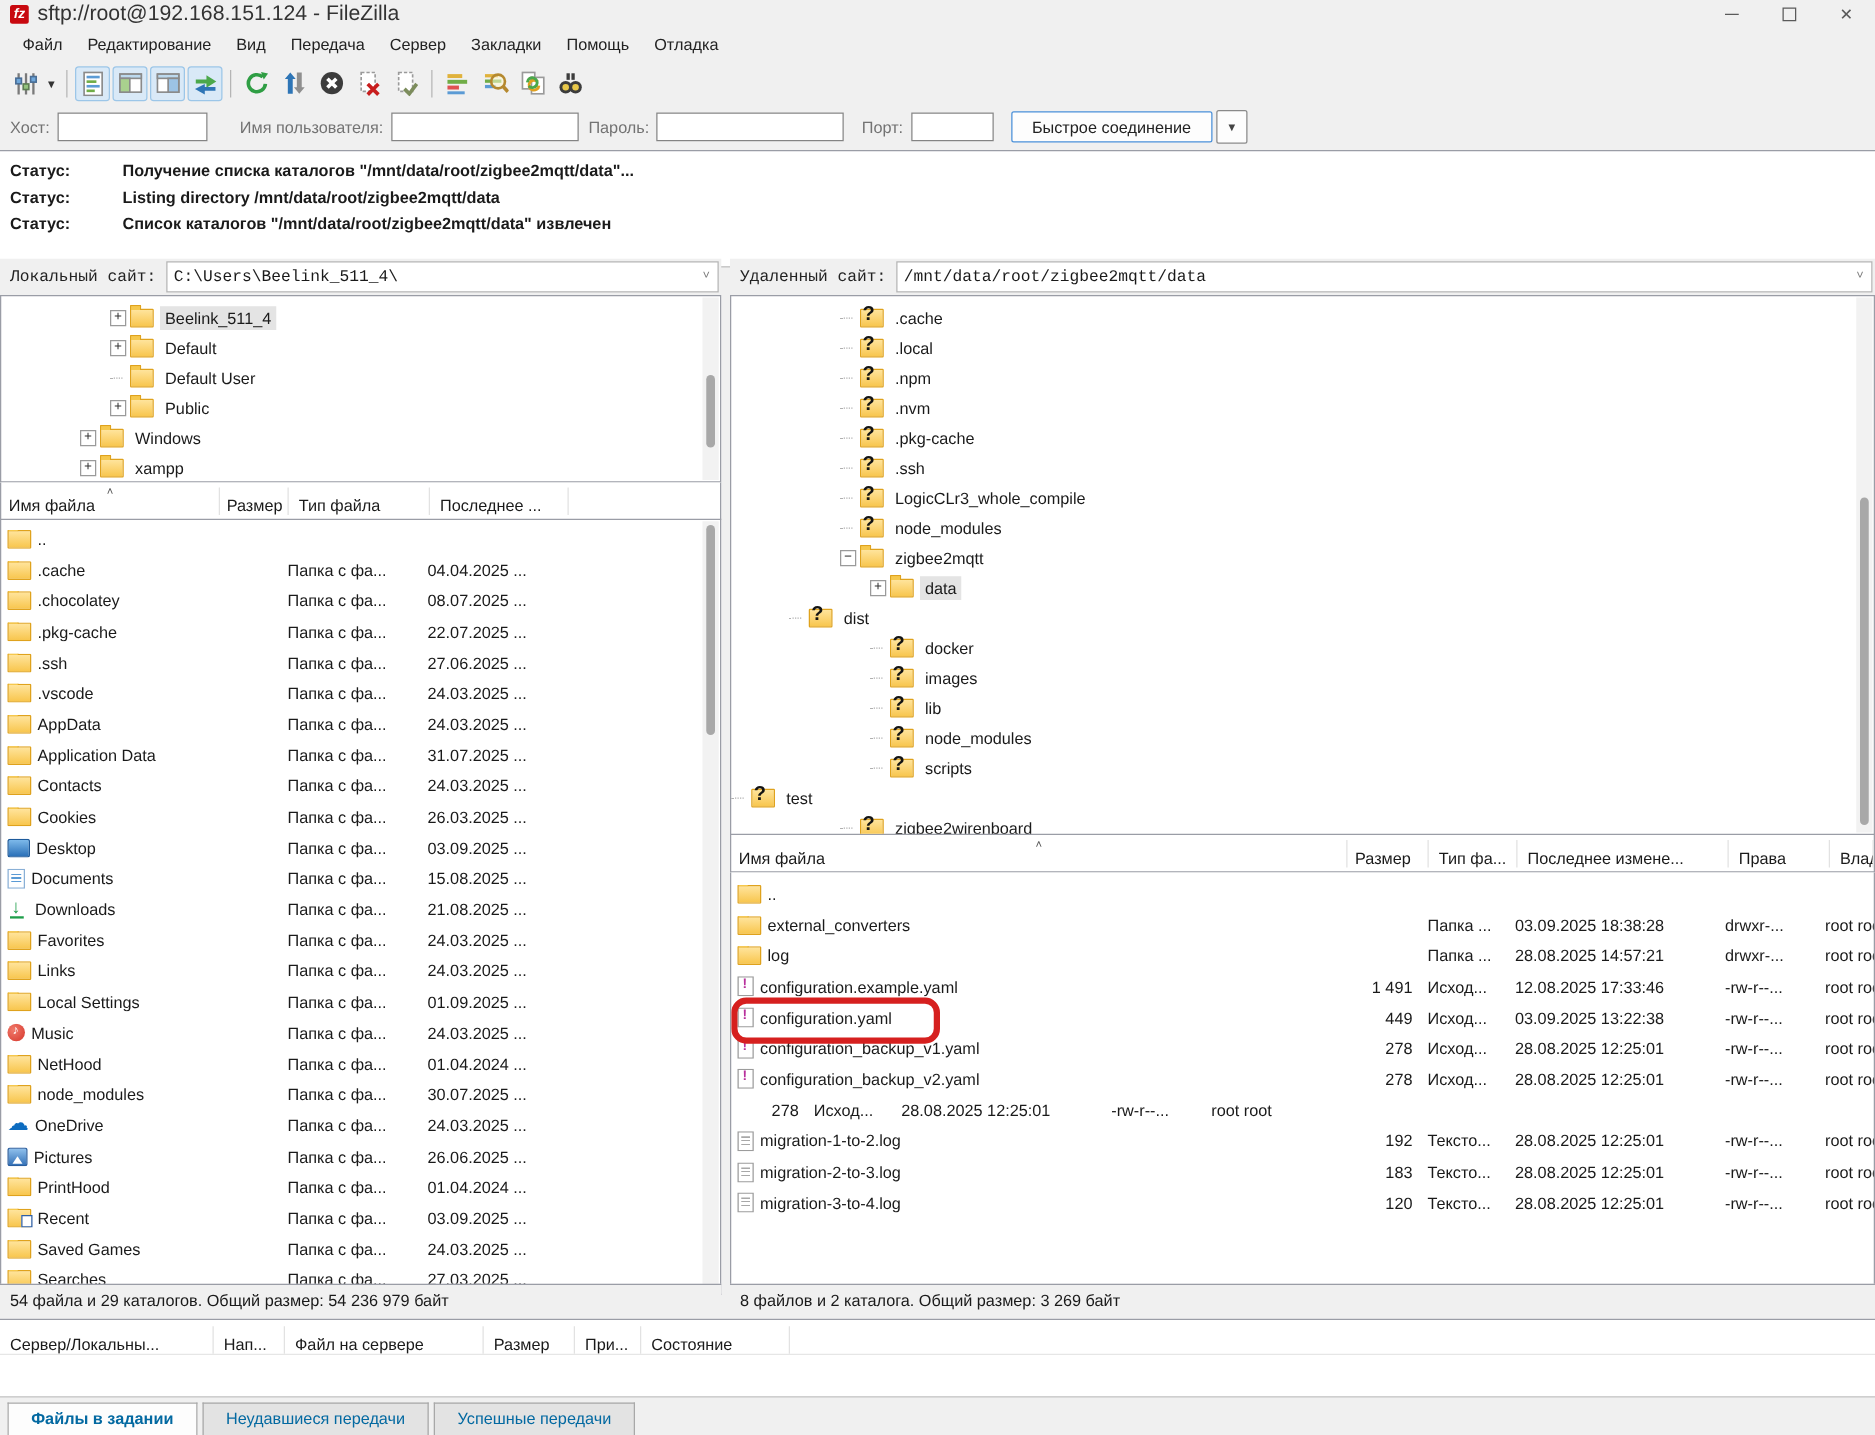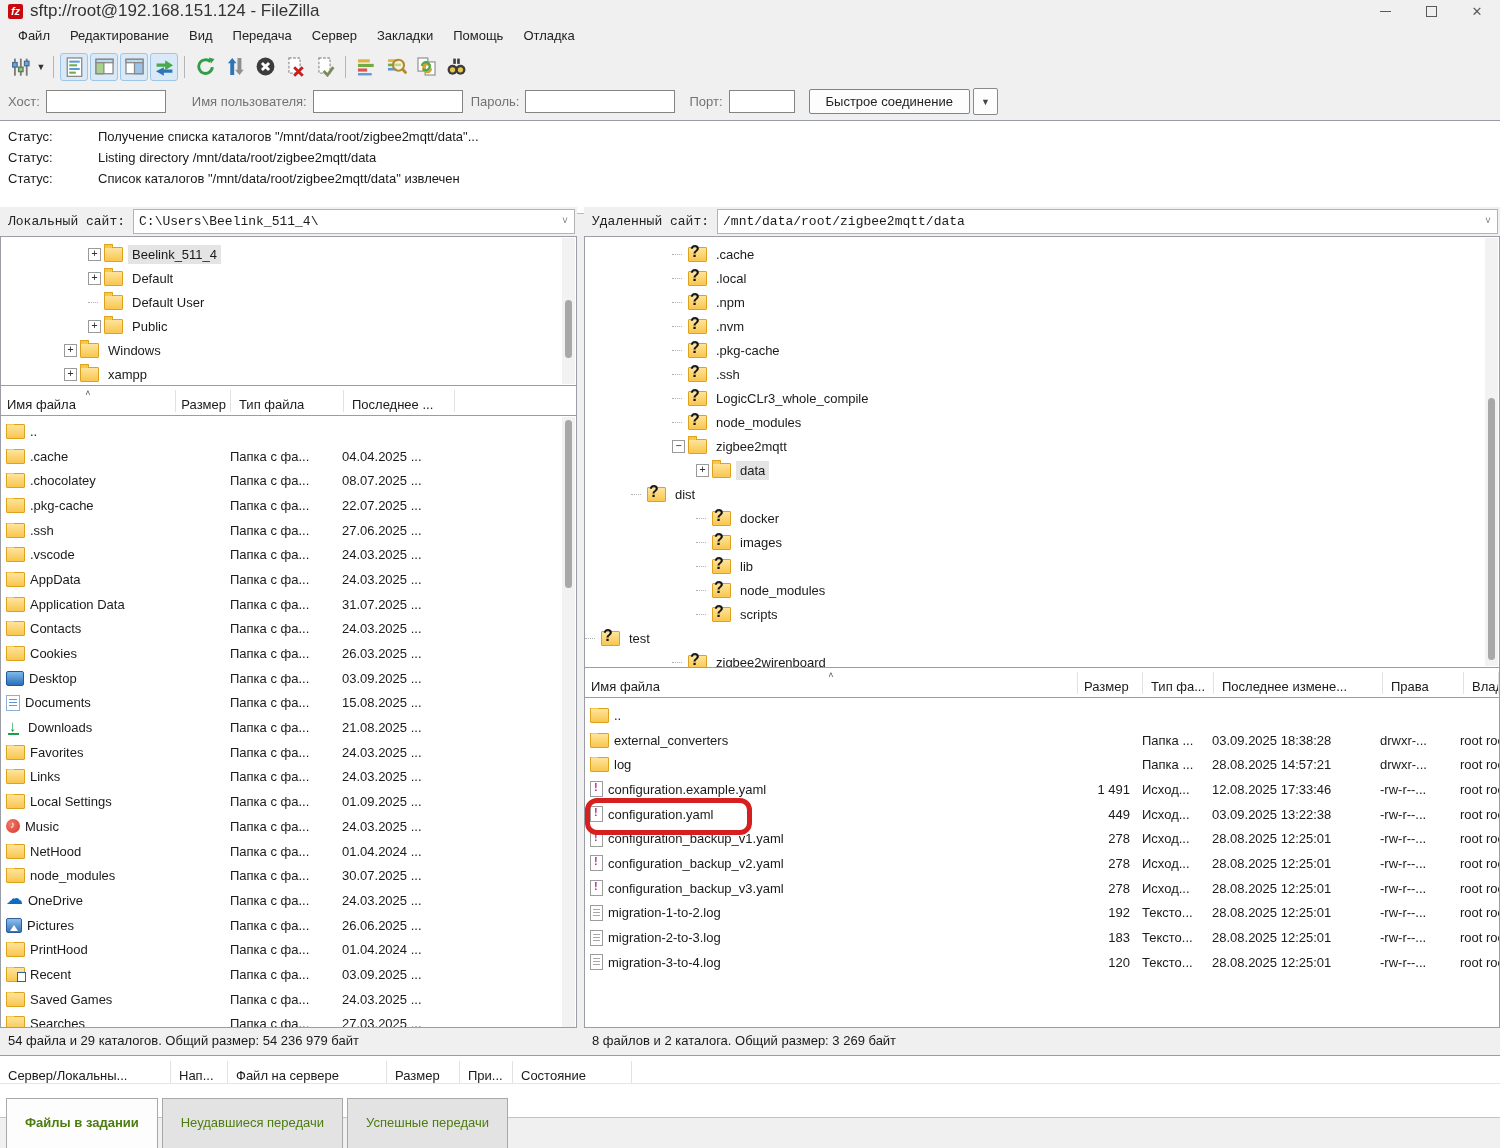--- a/index.html
+++ b/index.html
@@ -32,21 +32,21 @@
   .quickbar{position:absolute;top:83px;left:0;right:0;height:37px;display:flex;align-items:center;}
   .q-label{margin-left:8px;margin-right:6px;color:#737373;}
   .q-input{height:21px;border:1px solid #848484;background:#fff;outline:none;font:inherit;padding:0 4px;}
   .q-btn{height:25px;margin-left:14px;padding:0 16px;background:#fdfdfd;border:1px solid #4a90d9;border-radius:2px;font:inherit;color:#222;}
   .q-drop{height:25px;width:23px;margin-left:3px;background:#fdfdfd;border:1px solid #8a8a8a;border-radius:2px;
           display:flex;align-items:center;justify-content:center;font-size:9px;color:#444;}
 
   
   .msglog{position:absolute;top:120px;left:0;right:0;height:87px;background:#fff;border-top:1px solid #9a9da6;
           border-bottom:1px solid #b9b9b9;padding-top:5px;overflow:hidden;}
-  .log-row{display:flex;height:21px;line-height:21px;}
+  .log-row{display:flex;height:21px;line-height:21px;font-weight:bold;}
   .log-type{width:90px;padding-left:8px;flex:none;}
   .log-text{flex:1;white-space:nowrap;}
 
   
   .pane{position:absolute;top:207px;height:848px;}
   .pane.left{left:0;width:577px;}
   .pane.right{left:584px;width:916px;}
   .sitebar{height:29px;display:flex;align-items:center;background:#f0f0f0;font-family:Liberation Mono, monospace;}
   .site-label{padding:0 8px;flex:none;color:#222;}
   .site-combo{flex:1;height:23px;background:#fff;border:1px solid #b3b3b3;display:flex;align-items:center;
@@ -129,22 +129,22 @@
 
   
   .queue{position:absolute;top:1055px;left:0;right:0;height:63px;background:#fff;border-top:1px solid #9a9da6;}
   .queue-header{height:27px;display:flex;align-items:flex-end;border-bottom:1px solid #e6e6e6;}
   .q-col{height:22px;border-right:1px solid #e2e2e2;padding-left:8px;display:flex;align-items:flex-end;
          white-space:nowrap;overflow:hidden;}
 
   
   .tabsbar{position:absolute;left:0;right:0;bottom:0;height:30px;background:#f0f0f0;border-top:1px solid #c3c3c3;
            display:flex;align-items:flex-end;padding-left:6px;}
-  .tab{height:25px;line-height:24px;padding:12px 18px;background:#e3e3e3;border:1px solid #a8a8a8;border-bottom:none;
-       margin-right:4px;color:#4d7c0f;}
+  .tab{height:25px;line-height:24px;padding:0 18px;background:#e3e3e3;border:1px solid #a8a8a8;border-bottom:none;
+       margin-right:4px;color:#0369a1;}
   .tab.active{background:#fdfdfd;font-weight:bold;}
 </style>
 </head>
 <body>
 
 <div class="window">
 
   <div class="titlebar">
     <div class="app-icon">fz</div>
     <span class="title-text">sftp://root@192.168.151.124 - FileZilla</span>
@@ -836,24 +836,20 @@
             <span class="icon doc-yaml"></span>
             <span>configuration_backup_v2.yaml</span>
           </div>
           <div class="cell rf-size">278</div>
           <div class="cell rf-type">Исход...</div>
           <div class="cell rf-mod">28.08.2025 12:25:01</div>
           <div class="cell rf-perm">-rw-r--...</div>
           <div class="cell rf-owner">root root</div>
         </div>
         <div class="file-row">
-          <div class="cell name-cell rf-name">
-            <span class="icon doc-yaml"></span>
-            <span>configuration_backup_v3.yaml</span>
-          </div>
           <div class="cell rf-size">278</div>
           <div class="cell rf-type">Исход...</div>
           <div class="cell rf-mod">28.08.2025 12:25:01</div>
           <div class="cell rf-perm">-rw-r--...</div>
           <div class="cell rf-owner">root root</div>
         </div>
         <div class="file-row">
           <div class="cell name-cell rf-name">
             <span class="icon doc-text"></span>
             <span>migration-1-to-2.log</span>

